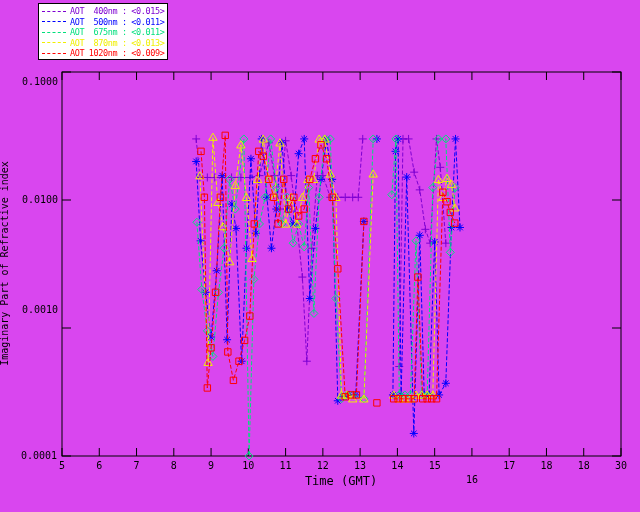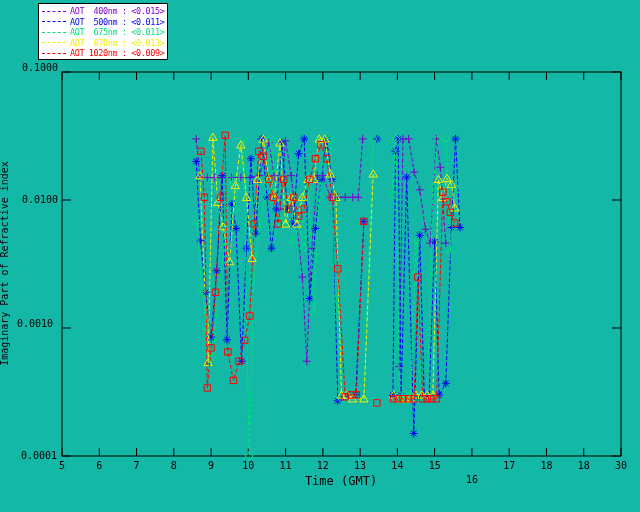--- a/index.html
+++ b/index.html
@@ -1,17 +1,17 @@
 <!DOCTYPE html>
 <html><head>
 <meta charset="utf-8">
 <style>
   html,body{margin:0;padding:0;background:#ffffff;}
   #screenshot{
-    position:relative;width:640px;height:512px;background:#14b8a6;overflow:hidden;
+    position:relative;width:640px;height:512px;background:#d946ef;overflow:hidden;
     font-family:"DejaVu Sans Mono","Liberation Mono",monospace;color:#000;
   }
   #legend-box{
     position:absolute;left:38px;top:3px;width:130px;height:57px;
     border:1px solid #000;box-sizing:border-box;padding:2px 3px 1px 3px;
     display:flex;flex-direction:column;justify-content:space-between;background:#fff;
   }
   .legend-row{display:flex;align-items:center;height:10px;font-size:8.5px;letter-spacing:-0.4px;white-space:pre;}
   .legend-dash{width:24px;border-top:1px dashed;margin-right:4px;flex:none;}
   #header-block{position:absolute;left:207px;top:6px;font-size:11px;line-height:19px;white-space:pre;}
@@ -91,23 +91,23 @@
       <path d="M196.9053333333333 218.26242525429421L200.9053333333333 222.26242525429421L196.9053333333333 226.26242525429421L192.9053333333333 222.26242525429421ZM201.75 285.4681605550104L205.75 289.4681605550104L201.75 293.4681605550104L197.75 289.4681605550104ZM207.34000000000003 326.8513785230275L211.34000000000003 330.8513785230275L207.34000000000003 334.8513785230275L203.34000000000003 330.8513785230275ZM212.93 352.39663995089364L216.93 356.39663995089364L212.93 360.39663995089364L208.93 356.39663995089364ZM218.51999999999998 288.3195390780379L222.51999999999998 292.3195390780379L218.51999999999998 296.3195390780379L214.51999999999998 292.3195390780379ZM224.10999999999999 244.22409082906876L228.10999999999999 248.22409082906876L224.10999999999999 252.22409082906876L220.10999999999999 248.22409082906876ZM229.7 175.34489571392322L233.7 179.34489571392322L229.7 183.34489571392322L225.7 179.34489571392322ZM235.29000000000002 205.03437750857051L239.29000000000002 209.03437750857051L235.29000000000002 213.03437750857051L231.29000000000002 209.03437750857051ZM243.86133333333336 134.92847939588322L247.86133333333336 138.92847939588322L243.86133333333336 142.92847939588322L239.86133333333336 138.92847939588322ZM249.07866666666666 452L253.07866666666666 456L249.07866666666666 460L245.07866666666666 456ZM253.92333333333335 275.33296106091444L257.92333333333335 279.33296106091444L253.92333333333335 283.33296106091444L249.92333333333335 279.33296106091444ZM259.5133333333333 219.94709034971447L263.5133333333333 223.94709034971447L259.5133333333333 227.94709034971447L255.51333333333332 223.94709034971447ZM265.10333333333335 193.28776971904793L269.10333333333335 197.28776971904793L265.10333333333335 201.28776971904793L261.10333333333335 197.28776971904793ZM270.69333333333327 134.92847939588322L274.69333333333327 138.92847939588322L270.69333333333327 142.92847939588322L266.69333333333327 138.92847939588322ZM276.2833333333333 183.59551833496877L280.2833333333333 187.59551833496877L276.2833333333333 191.59551833496877L272.2833333333333 187.59551833496877ZM281.87333333333333 219.94709034971447L285.87333333333333 223.94709034971447L281.87333333333333 227.94709034971447L277.87333333333333 223.94709034971447ZM287.46333333333337 193.28776971904793L291.46333333333337 197.28776971904793L287.46333333333337 201.28776971904793L283.46333333333337 197.28776971904793ZM293.0533333333333 239.1669975447585L297.0533333333333 243.1669975447585L293.0533333333333 247.1669975447585L289.0533333333333 243.1669975447585ZM298.6433333333333 219.94709034971447L302.6433333333333 223.94709034971447L298.6433333333333 227.94709034971447L294.6433333333333 223.94709034971447ZM304.23333333333335 242.9160376858129L308.23333333333335 246.9160376858129L304.23333333333335 250.9160376858129L300.23333333333335 246.9160376858129ZM308.70533333333333 183.59551833496877L312.70533333333333 187.59551833496877L308.70533333333333 191.59551833496877L304.70533333333333 187.59551833496877ZM313.92266666666666 309.41525090472487L317.92266666666666 313.41525090472487L313.92266666666666 317.41525090472487L309.92266666666666 313.41525090472487ZM319.14000000000004 193.28776971904793L323.14000000000004 197.28776971904793L319.14000000000004 201.28776971904793L315.14000000000004 197.28776971904793ZM324.73 134.92847939588322L328.73 138.92847939588322L324.73 142.92847939588322L320.73 138.92847939588322ZM330.32 134.92847939588322L334.32 138.92847939588322L330.32 142.92847939588322L326.32 138.92847939588322ZM335.90999999999997 294.5025380635809L339.90999999999997 298.5025380635809L335.90999999999997 302.5025380635809L331.90999999999997 298.5025380635809ZM341.5 394.7637719881959L345.5 398.7637719881959L341.5 402.7637719881959L337.5 398.7637719881959ZM347.09000000000003 390.9284793958832L351.09000000000003 394.9284793958832L347.09000000000003 398.9284793958832L343.09000000000003 394.9284793958832ZM352.68000000000006 390.9284793958832L356.68000000000006 394.9284793958832L352.68000000000006 398.9284793958832L348.68000000000006 394.9284793958832ZM363.85999999999996 394.7637719881959L367.85999999999996 398.7637719881959L363.85999999999996 402.7637719881959L359.85999999999996 398.7637719881959ZM373.1766666666666 134.92847939588322L377.1766666666666 138.92847939588322L373.1766666666666 142.92847939588322L369.1766666666666 138.92847939588322ZM391.81 190.7017362997472L395.81 194.7017362997472L391.81 198.7017362997472L387.81 194.7017362997472ZM395.90933333333334 134.92847939588322L399.90933333333334 138.92847939588322L395.90933333333334 142.92847939588322L391.90933333333334 138.92847939588322ZM399.2633333333334 390.9284793958832L403.2633333333334 394.9284793958832L399.2633333333334 398.9284793958832L395.2633333333334 394.9284793958832ZM404.8533333333333 390.9284793958832L408.8533333333333 394.9284793958832L404.8533333333333 398.9284793958832L400.8533333333333 394.9284793958832ZM410.4433333333333 390.9284793958832L414.4433333333333 394.9284793958832L410.4433333333333 398.9284793958832L406.4433333333333 394.9284793958832ZM416.03333333333336 236.80112161592484L420.03333333333336 240.80112161592484L416.03333333333336 244.80112161592484L412.03333333333336 240.80112161592484ZM421.62333333333333 390.9284793958832L425.62333333333333 394.9284793958832L421.62333333333333 398.9284793958832L417.62333333333333 394.9284793958832ZM427.21333333333337 390.9284793958832L431.21333333333337 394.9284793958832L427.21333333333337 398.9284793958832L423.21333333333337 394.9284793958832ZM432.8033333333333 183.59551833496877L436.8033333333333 187.59551833496877L432.8033333333333 191.59551833496877L428.8033333333333 187.59551833496877ZM438.3933333333333 134.92847939588322L442.3933333333333 138.92847939588322L438.3933333333333 142.92847939588322L434.3933333333333 138.92847939588322ZM445.8466666666667 134.92847939588322L449.8466666666667 138.92847939588322L445.8466666666667 142.92847939588322L441.8466666666667 138.92847939588322ZM450.3186666666667 248.34373030060812L454.3186666666667 252.34373030060812L450.3186666666667 256.3437303006081L446.3186666666667 252.34373030060812ZM455.16333333333336 183.59551833496877L459.16333333333336 187.59551833496877L455.16333333333336 191.59551833496877L451.16333333333336 187.59551833496877Z" fill="none" stroke="#00e07d" stroke-width="1"></path>
       <path d="M199.9 175.6L208.1 362.3L212.9 137.1L217.8 202.3L223.0 226.6L229.7 261.6L235.3 185.4L240.9 144.8L246.5 197.3L252.1 258.4L257.6 179.3L263.2 138.9L268.8 179.3L274.4 197.3L280.0 142.8L285.6 223.9L291.2 197.3L296.8 223.9L302.4 197.3L308.0 179.3L313.6 179.3L319.1 138.9L324.7 138.9L330.3 173.9L335.9 197.3L341.5 394.9L347.1 394.9L352.7 398.8L363.9 398.8L373.2 173.9" fill="none" stroke="#f0f000" stroke-width="1" stroke-dasharray="4,2"></path>
       <path d="M393.7 394.9L399.3 398.8L404.9 398.8L410.4 398.8L416.0 394.9L421.6 394.9L427.2 394.9L432.8 394.9L438.4 179.3L442.9 197.3L447.0 178.2L451.4 184.1L454.8 207.7" fill="none" stroke="#f0f000" stroke-width="1" stroke-dasharray="4,2"></path>
       <path d="M199.88666666666666 171.6375426342027L204.08666666666664 178.8375426342027L195.68666666666667 178.8375426342027ZM208.08533333333332 358.25359874266L212.2853333333333 365.45359874266L203.88533333333334 365.45359874266ZM212.93 133.1057031892131L217.13 140.3057031892131L208.73000000000002 140.3057031892131ZM217.77466666666666 198.26928217093524L221.97466666666665 205.46928217093523L213.57466666666667 205.46928217093523ZM222.99200000000002 222.5738637442235L227.192 229.7738637442235L218.79200000000003 229.7738637442235ZM229.7 257.6302156956304L233.89999999999998 264.8302156956304L225.5 264.8302156956304ZM235.29000000000002 181.4152509047249L239.49 188.6152509047249L231.09000000000003 188.6152509047249ZM240.88000000000002 140.78543818764962L245.08 147.9854381876496L236.68000000000004 147.9854381876496ZM246.46999999999997 193.28776971904793L250.66999999999996 200.48776971904792L242.26999999999998 200.48776971904792ZM252.05999999999997 254.3592903231647L256.26 261.5592903231647L247.85999999999999 261.5592903231647ZM257.65 175.34489571392322L261.84999999999997 182.5448957139232L253.45 182.5448957139232ZM263.24 134.92847939588322L267.44 142.1284793958832L259.04 142.1284793958832ZM268.83000000000004 175.34489571392322L273.03000000000003 182.5448957139232L264.63000000000005 182.5448957139232ZM274.41999999999996 193.28776971904793L278.61999999999995 200.48776971904792L270.21999999999997 200.48776971904792ZM280.01 138.76377198819594L284.21 145.96377198819593L275.81 145.96377198819593ZM285.6 219.94709034971447L289.8 227.14709034971446L281.40000000000003 227.14709034971446ZM291.19000000000005 193.28776971904793L295.39000000000004 200.48776971904792L286.99000000000007 200.48776971904792ZM296.78000000000003 219.94709034971447L300.98 227.14709034971446L292.58000000000004 227.14709034971446ZM302.37 193.28776971904793L306.57 200.48776971904792L298.17 200.48776971904792ZM307.96 175.34489571392322L312.15999999999997 182.5448957139232L303.76 182.5448957139232ZM313.55 175.34489571392322L317.75 182.5448957139232L309.35 182.5448957139232ZM319.14000000000004 134.92847939588322L323.34000000000003 142.1284793958832L314.94000000000005 142.1284793958832ZM324.73 134.92847939588322L328.93 142.1284793958832L320.53000000000003 142.1284793958832ZM330.32 169.87264222004163L334.52 177.07264222004162L326.12 177.07264222004162ZM335.90999999999997 193.28776971904793L340.10999999999996 200.48776971904792L331.71 200.48776971904792ZM341.5 390.9284793958832L345.7 398.1284793958832L337.3 398.1284793958832ZM347.09000000000003 390.9284793958832L351.29 398.1284793958832L342.89000000000004 398.1284793958832ZM352.68000000000006 394.7637719881959L356.88000000000005 401.9637719881959L348.4800000000001 401.9637719881959ZM363.85999999999996 394.7637719881959L368.05999999999995 401.9637719881959L359.65999999999997 401.9637719881959ZM373.1766666666666 169.87264222004163L377.3766666666666 177.07264222004162L368.97666666666663 177.07264222004162ZM393.67333333333335 390.9284793958832L397.87333333333333 398.1284793958832L389.47333333333336 398.1284793958832ZM399.2633333333334 394.7637719881959L403.46333333333337 401.9637719881959L395.0633333333334 401.9637719881959ZM404.8533333333333 394.7637719881959L409.0533333333333 401.9637719881959L400.6533333333333 401.9637719881959ZM410.4433333333333 394.7637719881959L414.6433333333333 401.9637719881959L406.24333333333334 401.9637719881959ZM416.03333333333336 390.9284793958832L420.23333333333335 398.1284793958832L411.83333333333337 398.1284793958832ZM421.62333333333333 390.9284793958832L425.8233333333333 398.1284793958832L417.42333333333335 398.1284793958832ZM427.21333333333337 390.9284793958832L431.41333333333336 398.1284793958832L423.0133333333334 398.1284793958832ZM432.8033333333333 390.9284793958832L437.0033333333333 398.1284793958832L428.6033333333333 398.1284793958832ZM438.3933333333333 175.34489571392322L442.5933333333333 182.5448957139232L434.1933333333333 182.5448957139232ZM442.86533333333335 193.28776971904793L447.06533333333334 200.48776971904792L438.66533333333336 200.48776971904792ZM446.9646666666667 174.20650042944544L451.1646666666667 181.40650042944543L442.7646666666667 181.40650042944543ZM451.4366666666666 180.14698995621302L455.6366666666666 187.346989956213L447.2366666666666 187.346989956213ZM454.79066666666665 203.7415356648168L458.99066666666664 210.9415356648168L450.59066666666666 210.9415356648168Z" fill="none" stroke="#f0f000" stroke-width="1"></path>
       <path d="M201.0 151.3L204.4 197.3L207.3 388.0L211.1 347.8L215.5 292.3L220.4 197.3L225.2 135.3L227.8 351.9L233.4 380.3L239.0 361.2L244.6 340.4L249.8 316.0L254.3 223.9L258.8 151.3L263.2 156.2L268.8 179.3L273.7 197.3L278.1 223.9L283.7 179.3L288.6 209.0L293.8 197.3L298.6 216.0L304.2 209.0L309.8 179.3L315.4 158.8L321.0 144.8L326.6 158.8L332.2 197.3L337.8 268.8L345.2 396.8L350.8 394.9L356.4 394.9L363.9 221.4" fill="none" stroke="#ff0000" stroke-width="1" stroke-dasharray="4,2"></path>
       <path d="M393.7 398.8L398.1 398.8L403.0 398.8L408.6 398.8L414.2 398.8L417.9 277.1L422.7 398.8L427.2 398.8L431.7 398.8L436.5 398.8L442.9 192.2L447.0 201.7L450.3 212.4L454.8 223.1" fill="none" stroke="#ff0000" stroke-width="1" stroke-dasharray="4,2"></path>
       <path d="M197.8046666666667 148.13296106091443H204.20466666666667V154.5329610609144H197.8046666666667ZM201.15866666666668 194.08776971904794H207.55866666666665V200.48776971904792H201.15866666666668ZM204.14000000000004 384.7706986185913H210.54000000000002V391.1706986185913H204.14000000000004ZM207.86666666666667 344.6274508781751H214.26666666666665V351.0274508781751H207.86666666666667ZM212.33866666666665 289.1195390780379H218.73866666666663V295.5195390780379H212.33866666666665ZM217.18333333333334 194.08776971904794H223.58333333333331V200.48776971904792H217.18333333333334ZM222.02800000000005 132.14080277505204H228.42800000000003V138.54080277505201H222.02800000000005ZM224.63666666666666 348.7470903497145H231.03666666666663V355.14709034971446H224.63666666666666ZM230.22666666666666 377.1437303006081H236.62666666666664V383.5437303006081H230.22666666666666ZM235.8166666666667 358.0335757447368H242.21666666666667V364.4335757447368H235.8166666666667ZM241.4066666666667 337.2044816650312H247.80666666666667V343.6044816650312H241.4066666666667ZM246.624 312.8420242992339H253.02399999999997V319.2420242992339H246.624ZM251.096 220.74709034971448H257.496V227.14709034971446H251.096ZM255.56799999999998 148.13296106091443H261.96799999999996V154.5329610609144H255.56799999999998ZM260.04 152.96989685475762H266.44V159.3698968547576H260.04ZM265.63000000000005 176.14489571392323H272.03000000000003V182.5448957139232H265.63000000000005ZM270.4746666666667 194.08776971904794H276.87466666666666V200.48776971904792H270.4746666666667ZM274.94666666666666 220.74709034971448H281.34666666666664V227.14709034971446H274.94666666666666ZM280.5366666666667 176.14489571392323H286.93666666666667V182.5448957139232H280.5366666666667ZM285.3813333333334 205.83437750857053H291.78133333333335V212.2343775085705H285.3813333333334ZM290.5986666666667 194.08776971904794H296.9986666666667V200.48776971904792H290.5986666666667ZM295.4433333333333 212.7921582858624H301.8433333333333V219.19215828586238H295.4433333333333ZM301.03333333333336 205.83437750857053H307.43333333333334V212.2343775085705H301.03333333333336ZM306.6233333333334 176.14489571392323H313.02333333333337V182.5448957139232H306.6233333333334ZM312.21333333333337 155.55593027405834H318.61333333333334V161.95593027405832H312.21333333333337ZM317.80333333333334 141.58543818764963H324.2033333333333V147.9854381876496H317.80333333333334ZM323.3933333333333 155.55593027405834H329.7933333333333V161.95593027405832H323.3933333333333ZM328.98333333333335 194.08776971904794H335.3833333333333V200.48776971904792H328.98333333333335ZM334.5733333333334 265.61305626893363H340.97333333333336V272.0130562689336H334.5733333333334ZM342.02666666666664 393.61305626893363H348.4266666666666V400.0130562689336H342.02666666666664ZM347.6166666666667 391.7284793958832H354.01666666666665V398.1284793958832H347.6166666666667ZM353.2066666666667 391.7284793958832H359.6066666666667V398.1284793958832H353.2066666666667ZM360.65999999999997 218.23885917360178H367.05999999999995V224.63885917360176H360.65999999999997ZM373.7033333333333 399.6834114597353H380.1033333333333V406.08341145973526H373.7033333333333ZM390.47333333333336 395.5637719881959H396.87333333333333V401.9637719881959H390.47333333333336ZM394.9453333333333 395.5637719881959H401.34533333333326V401.9637719881959H394.9453333333333ZM399.79 395.5637719881959H406.19V401.9637719881959H399.79ZM405.38000000000005 395.5637719881959H411.78000000000003V401.9637719881959H405.38000000000005ZM410.96999999999997 395.5637719881959H417.36999999999995V401.9637719881959H410.96999999999997ZM414.6966666666667 273.8636788899792H421.0966666666667V280.2636788899792H414.6966666666667ZM419.54133333333334 395.5637719881959H425.9413333333333V401.9637719881959H419.54133333333334ZM424.0133333333334 395.5637719881959H430.41333333333336V401.9637719881959H424.0133333333334ZM428.4853333333333 395.5637719881959H434.8853333333333V401.9637719881959H428.4853333333333ZM433.33000000000004 395.5637719881959H439.73V401.9637719881959H433.33000000000004ZM439.66533333333336 189.0306764347377H446.06533333333334V195.43067643473768H439.66533333333336ZM443.7646666666667 198.49321801392068H450.1646666666667V204.89321801392066H443.7646666666667ZM447.1186666666667 209.2044816650312H453.51866666666666V215.6044816650312H447.1186666666667ZM451.59066666666666 219.8983762506408H457.99066666666664V226.29837625064079H451.59066666666666Z" fill="none" stroke="#ff0000" stroke-width="1"></path>
     </svg>
 
   <div id="tick-layer">
-      <div class="ticklabel ylab" style="left: 12px; top: 63px;">0.1000</div>
+      <div class="ticklabel ylab" style="left: 12px; top: 77px;">0.1000</div>
       <div class="ticklabel ylab" style="left: 12px; top: 195px;">0.0100</div>
-      <div class="ticklabel ylab" style="left: 12px; top: 319px; text-align: center;">0.0010</div>
+      <div class="ticklabel ylab" style="left: 12px; top: 305px;">0.0010</div>
       <div class="ticklabel ylab" style="left: 11px; top: 451px;">0.0001</div>
       <div class="ticklabel xlab" style="left: 47px; top: 461px;">5</div>
       <div class="ticklabel xlab" style="left: 84.2667px; top: 461px;">6</div>
       <div class="ticklabel xlab" style="left: 121.533px; top: 461px;">7</div>
       <div class="ticklabel xlab" style="left: 158.8px; top: 461px;">8</div>
       <div class="ticklabel xlab" style="left: 196.067px; top: 461px;">9</div>
       <div class="ticklabel xlab" style="left: 233.333px; top: 461px;">10</div>
       <div class="ticklabel xlab" style="left: 270.6px; top: 461px;">11</div>
       <div class="ticklabel xlab" style="left: 307.867px; top: 461px;">12</div>
       <div class="ticklabel xlab" style="left: 345.133px; top: 461px;">13</div>

